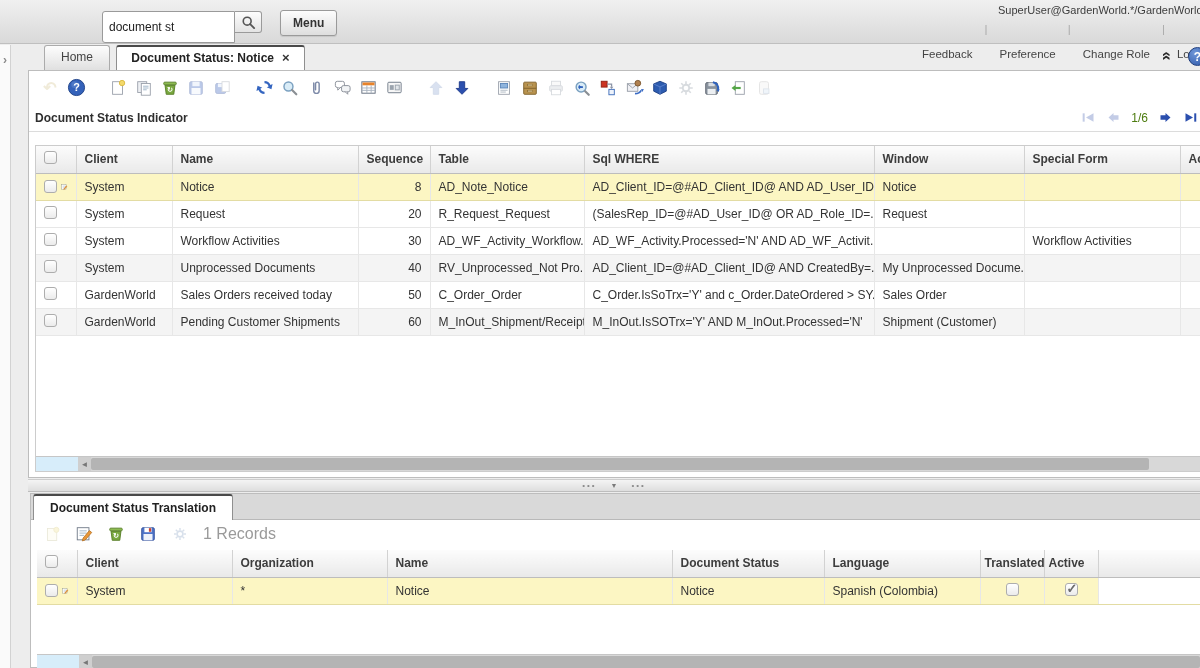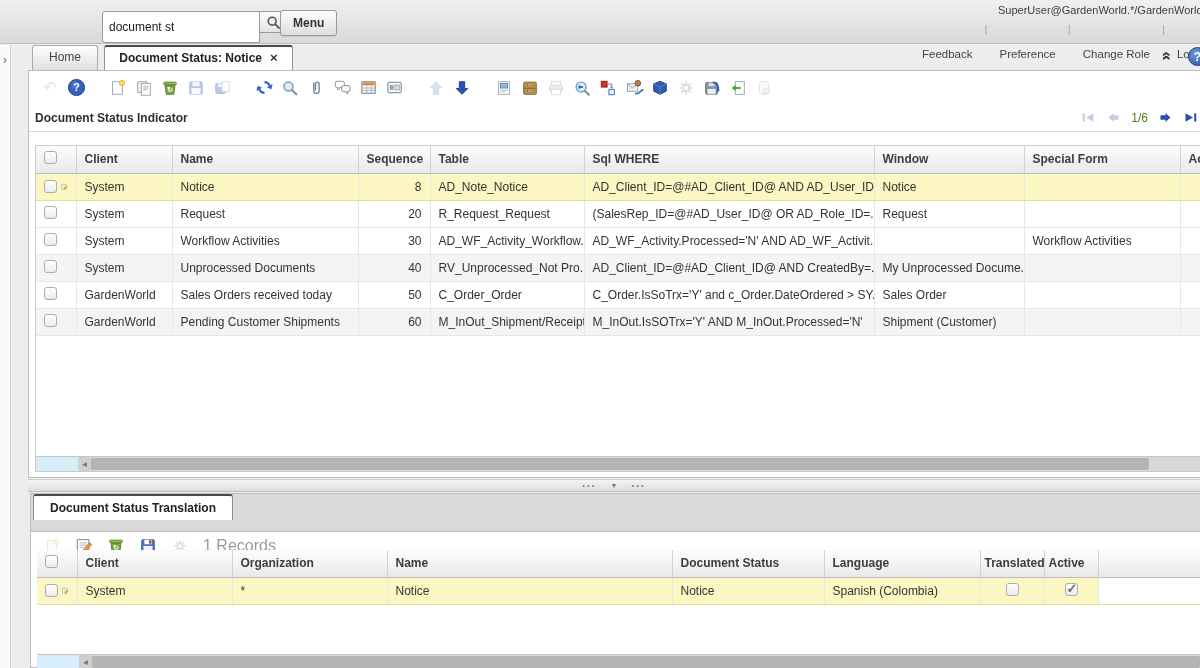--- a/index.html
+++ b/index.html
@@ -7,21 +7,21 @@
   .screen { position:relative; width:1200px; height:668px; overflow:hidden;
             background:#ededed; font-size:12px; color:#333; }
 
   
   .topbar { position:absolute; top:0; left:0; right:0; height:44px;
             background:linear-gradient(#f0f0f0,#d9d9d9); border-bottom:1px solid #bfbfbf; }
   .logo { position:absolute; left:6px; top:5px; cursor:default; }
   .logo-title { font-size:21px; font-weight:bold; color:#3d3d3d; letter-spacing:-1px; line-height:22px;}
   .logo-sub { font-size:6.5px; font-weight:bold; color:#fff; background:#b02a20; padding:1px 3px; display:inline-block; letter-spacing:.5px; text-transform:uppercase;}
   .searchwrap { position:absolute; left:102px; top:11px; display:flex; }
-  .searchwrap input { width:158px; height:22px; border:1px solid #9a9a9a; border-radius:3px 0 0 3px;
+  .searchwrap input { width:133px; height:22px; border:1px solid #9a9a9a; border-radius:3px 0 0 3px;
       padding:15px 6px; font:12px "Liberation Sans",sans-serif; color:#222; background:#fff; outline:none;}
   .search-btn { width:27px; height:22px; border:1px solid #9a9a9a; border-left:none; border-radius:0 3px 3px 0;
       background:linear-gradient(#fdfdfd,#e3e3e3); display:flex; align-items:center; justify-content:center; cursor:pointer;}
   .menu-btn { position:absolute; left:280px; top:10px; height:22px; padding:12px 12px; border:1px solid #9a9a9a;
       border-radius:3px; background:linear-gradient(#fdfdfd,#dedede); font-weight:bold; color:#333;
       display:flex; align-items:center; cursor:pointer; box-shadow:0 1px 1px rgba(0,0,0,.1);}
   .userinfo { position:absolute; left:998px; top:4px; font-size:11px; color:#3c3c3c; white-space:nowrap;}
   .hlinks { position:absolute; left:922px; top:23px; font-size:11.5px; color:#444; white-space:nowrap; display:flex; gap:0;}
   .hlinks a { color:#444; text-decoration:none; cursor:pointer;margin-top:25px;}
   .hlinks .sep { color:#aaa; margin:0 12px;}
@@ -29,21 +29,21 @@
   
   .west-strip { position:absolute; top:45px; left:0; width:11px; bottom:0;
       background:#fafafa; border-right:1px solid #d2d2d2;}
   .west-open { display:block; text-align:center; color:#8a8a8a; font-weight:bold; font-size:12px;
       padding-top:8px; cursor:pointer;}
 
   
   .tabrow { position:absolute; top:45px; left:28px; right:0; height:25px; }
   .tab { display:inline-block; vertical-align:bottom; margin-right:3px; padding:4px 16px 20px;
       background:linear-gradient(#fdfdfd,#e0e0e0); border:1px solid #ababab; border-bottom:none;
-      border-radius:3px 3px 0 0; color:#444; cursor:pointer; margin-left:4px; height:25px;}
+      border-radius:3px 3px 0 0; color:#444; cursor:pointer; margin-left:16px; height:25px;}
   .tab.active { background:#fff; border-color:#8f8f8f; border-top:2px solid #4a4a4a; font-weight:bold;
       color:#222; padding:3px 14px 4px; margin-left:0;}
   .tabclose { margin-left:8px; font-weight:bold; color:#333; font-size:13px; cursor:pointer;}
   .tabrow-tools { position:absolute; right:28px; top:2px; display:flex; align-items:center; gap:22px;}
   .collapse-ic { display:inline-block; transform:rotate(90deg); font-size:16px; font-weight:bold; color:#2a2a2a; cursor:pointer;}
   .tab-help { position:absolute; right:-7px; top:2px; width:19px; height:19px; border-radius:50%;
       background:radial-gradient(circle at 35% 30%, #6f97d8, #2c56a8); color:#fff; font-weight:bold;
       font-size:12px; text-align:center; line-height:19px; border:1px solid #1d3c7d; cursor:pointer;}
 
   
@@ -94,21 +94,21 @@
   
   .splitter { position:absolute; top:479px; left:28px; right:0; height:13px;
       background:linear-gradient(#f4f4f4,#dedede); border-top:1px solid #cdcdcd; border-bottom:1px solid #bdbdbd;
       display:flex; align-items:center; justify-content:center; gap:14px; cursor:row-resize;}
   .sp-dots { color:#8a8a8a; font-size:8px; letter-spacing:2px; line-height:1;}
   .sp-tri { color:#7a7a7a; font-size:7px; line-height:1; cursor:pointer;}
 
   
   .detail-panel { position:absolute; top:493px; left:30px; right:0; bottom:0;
       background:#fff; border:1px solid #bdbdbd; border-right:none;}
-  .dtabstrip { height:38px; background:#d9d9d9; border-bottom:1px solid #b9b9b9; position:relative;}
+  .dtabstrip { height:26px; background:#d9d9d9; border-bottom:1px solid #b9b9b9; position:relative;}
   .dtab { position:absolute; left:2px; top:0; height:26px; padding:5px 16px; background:#fff;
       border:1px solid #8f8f8f; border-bottom:none; border-top:2px solid #4a4a4a; border-radius:3px 3px 0 0;
       font-weight:bold; color:#222; cursor:pointer;}
   .dtoolbar { height:28px; display:flex; align-items:center; padding-left:8px; gap:6px;}
   .records { color:#9a9a9a; font-size:16px; margin-left:4px;}
 
   .dgrid-wrap { position:absolute; top:56px; left:6px; right:0; bottom:14px; overflow:hidden;}
 
   .bscroll { position:absolute; left:6px; right:0; bottom:-2px; height:15px;}
 </style>

